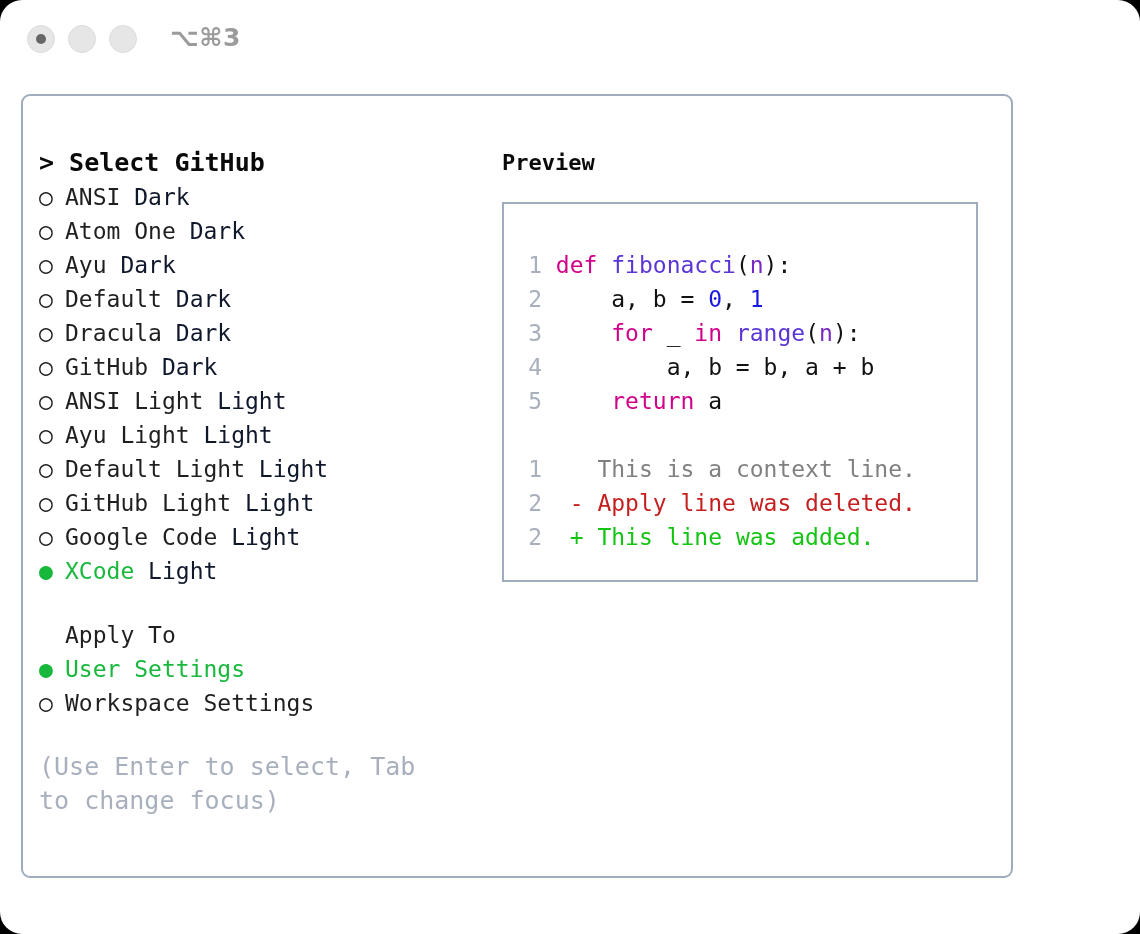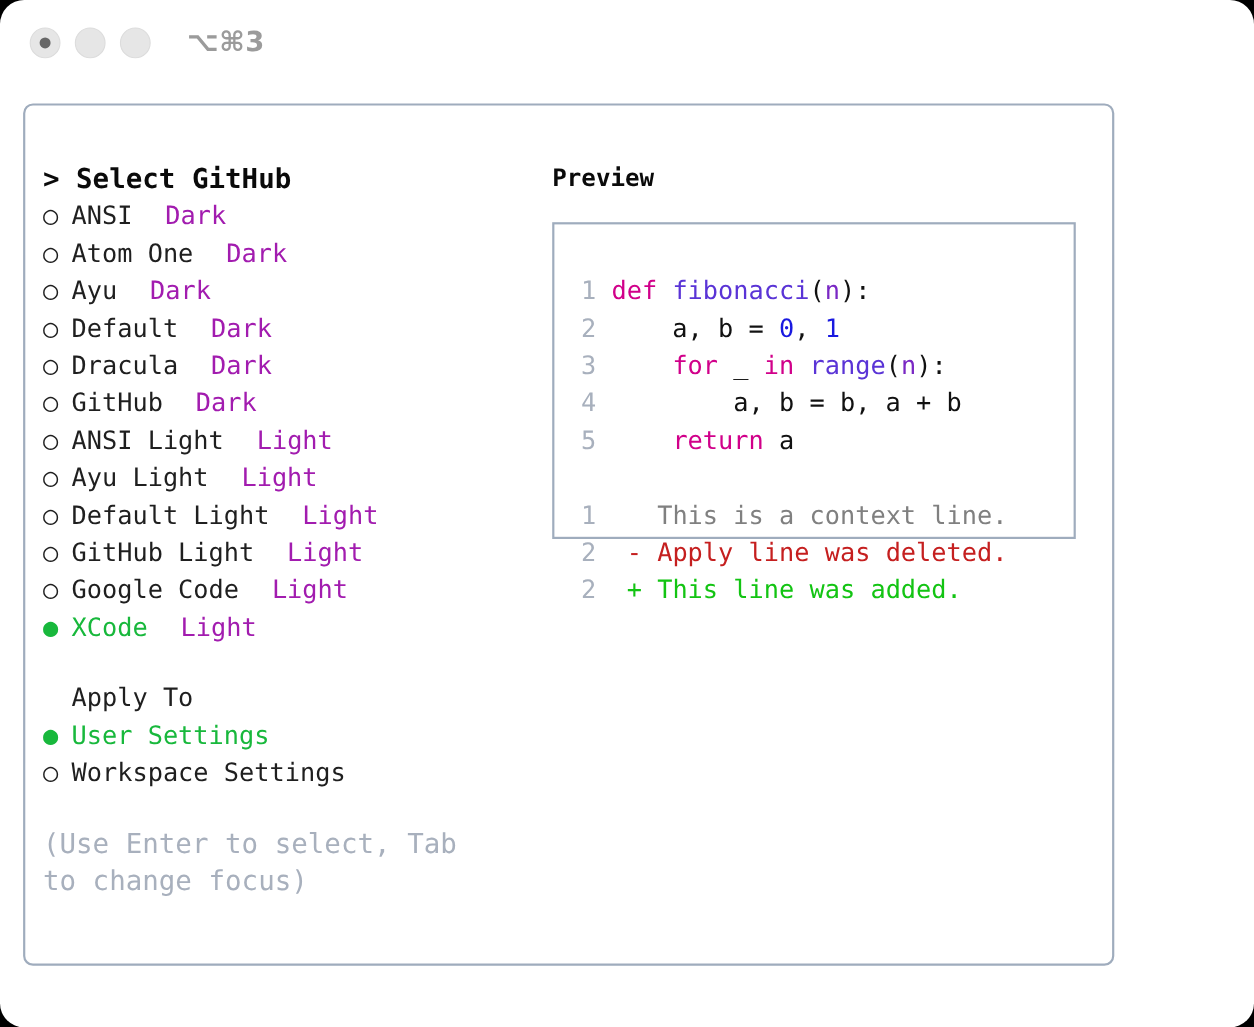--- a/index.html
+++ b/index.html
@@ -118,22 +118,22 @@
     display: inline-block;
     font-size: 23px;
     line-height: 34px;
     color: #1f1f1f;
   }
   .bullet.empty { color: transparent; }
   .bullet.sel { color: #18b83c; }
   .opt-label { color: #1f1f1f; }
   .opt-label.sel { color: #18b83c; }
   .opt-tag {
-    color: #a21caf;
-    margin-left: 16px;
+    color: #0f172a;
+    margin-left: 0;
   }
 
   .group-gap { height: 30px; }
 
   .hint {
     margin-top: 30px;
     font-size: 25px;
     line-height: 34px;
     color: #a8b0bd;
     width: 400px;
@@ -144,21 +144,21 @@
   .preview-title {
     font-size: 22px;
     font-weight: bold;
     color: #0a0a0a;
     line-height: 34px;
     white-space: pre;
   }
   .preview-box {
     margin-top: 22px;
     width: 476px;
-    height: 288px;
+    height: 380px;
     border: 2px solid #9facbd;
     box-sizing: border-box;
     background: #ffffff;
     position: relative;
     padding-left: 39px;
   }
   .code-area {
     position: absolute;
     left: 16px;
     top: 44px;

